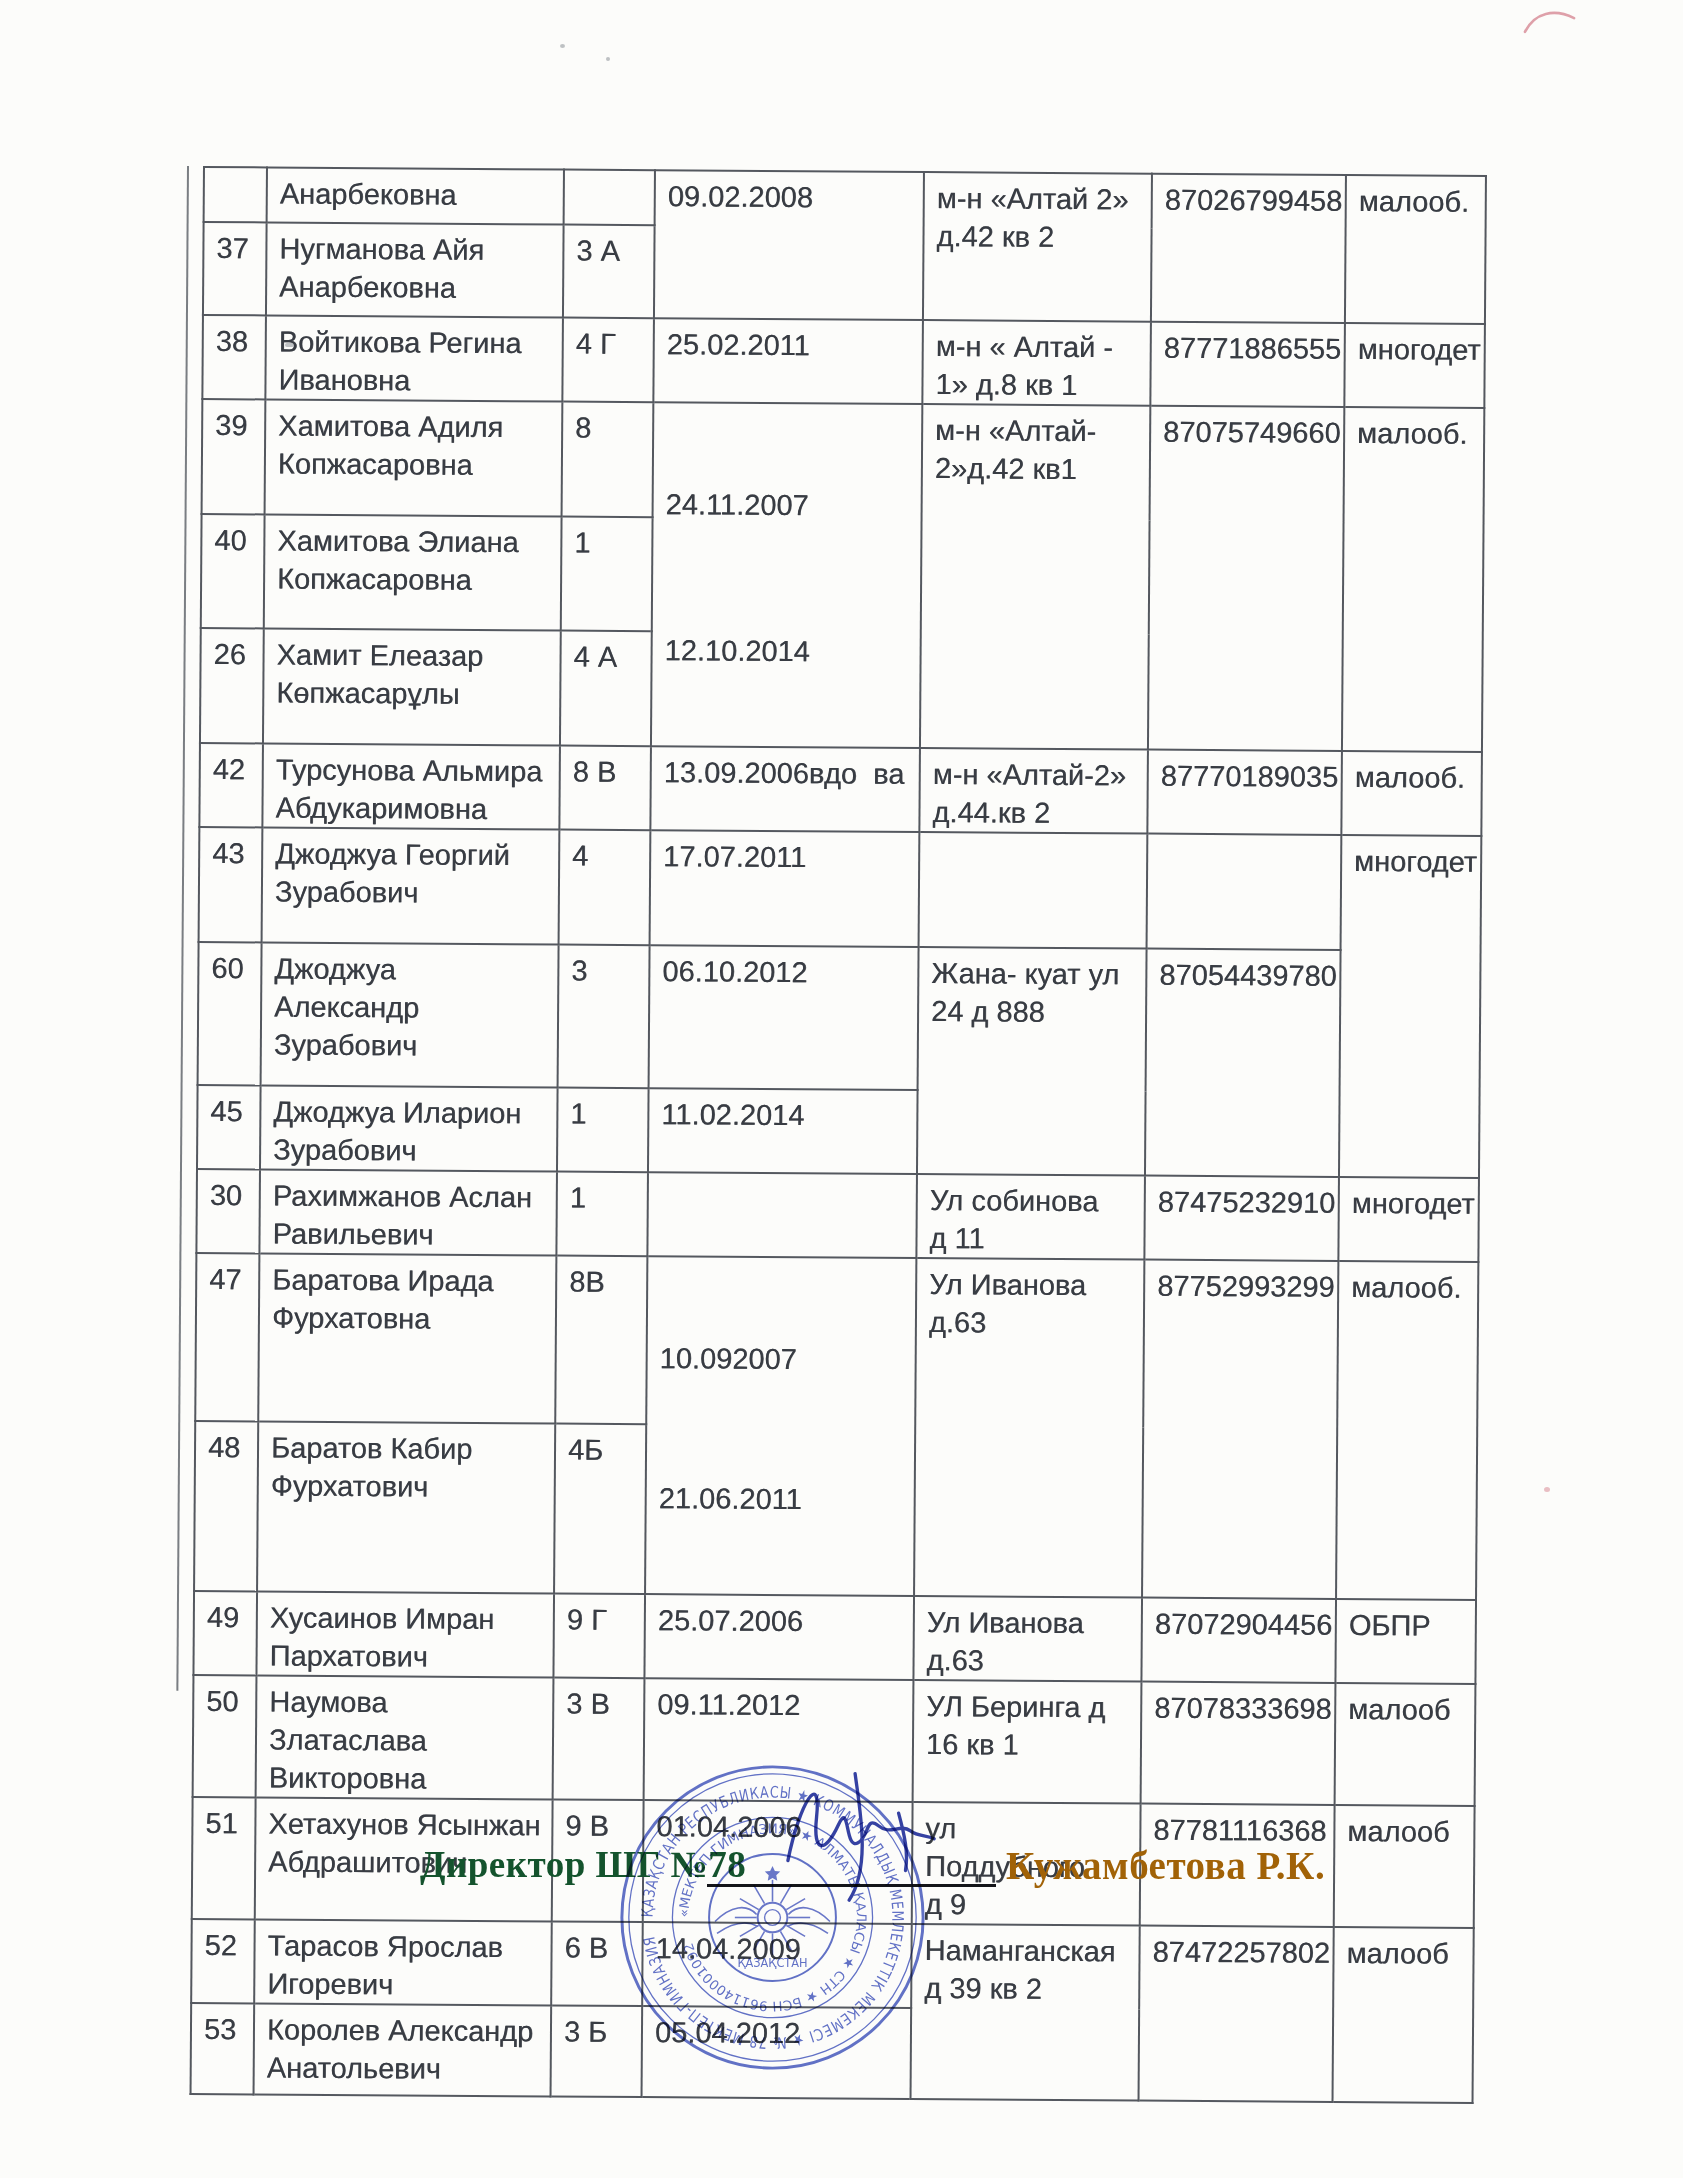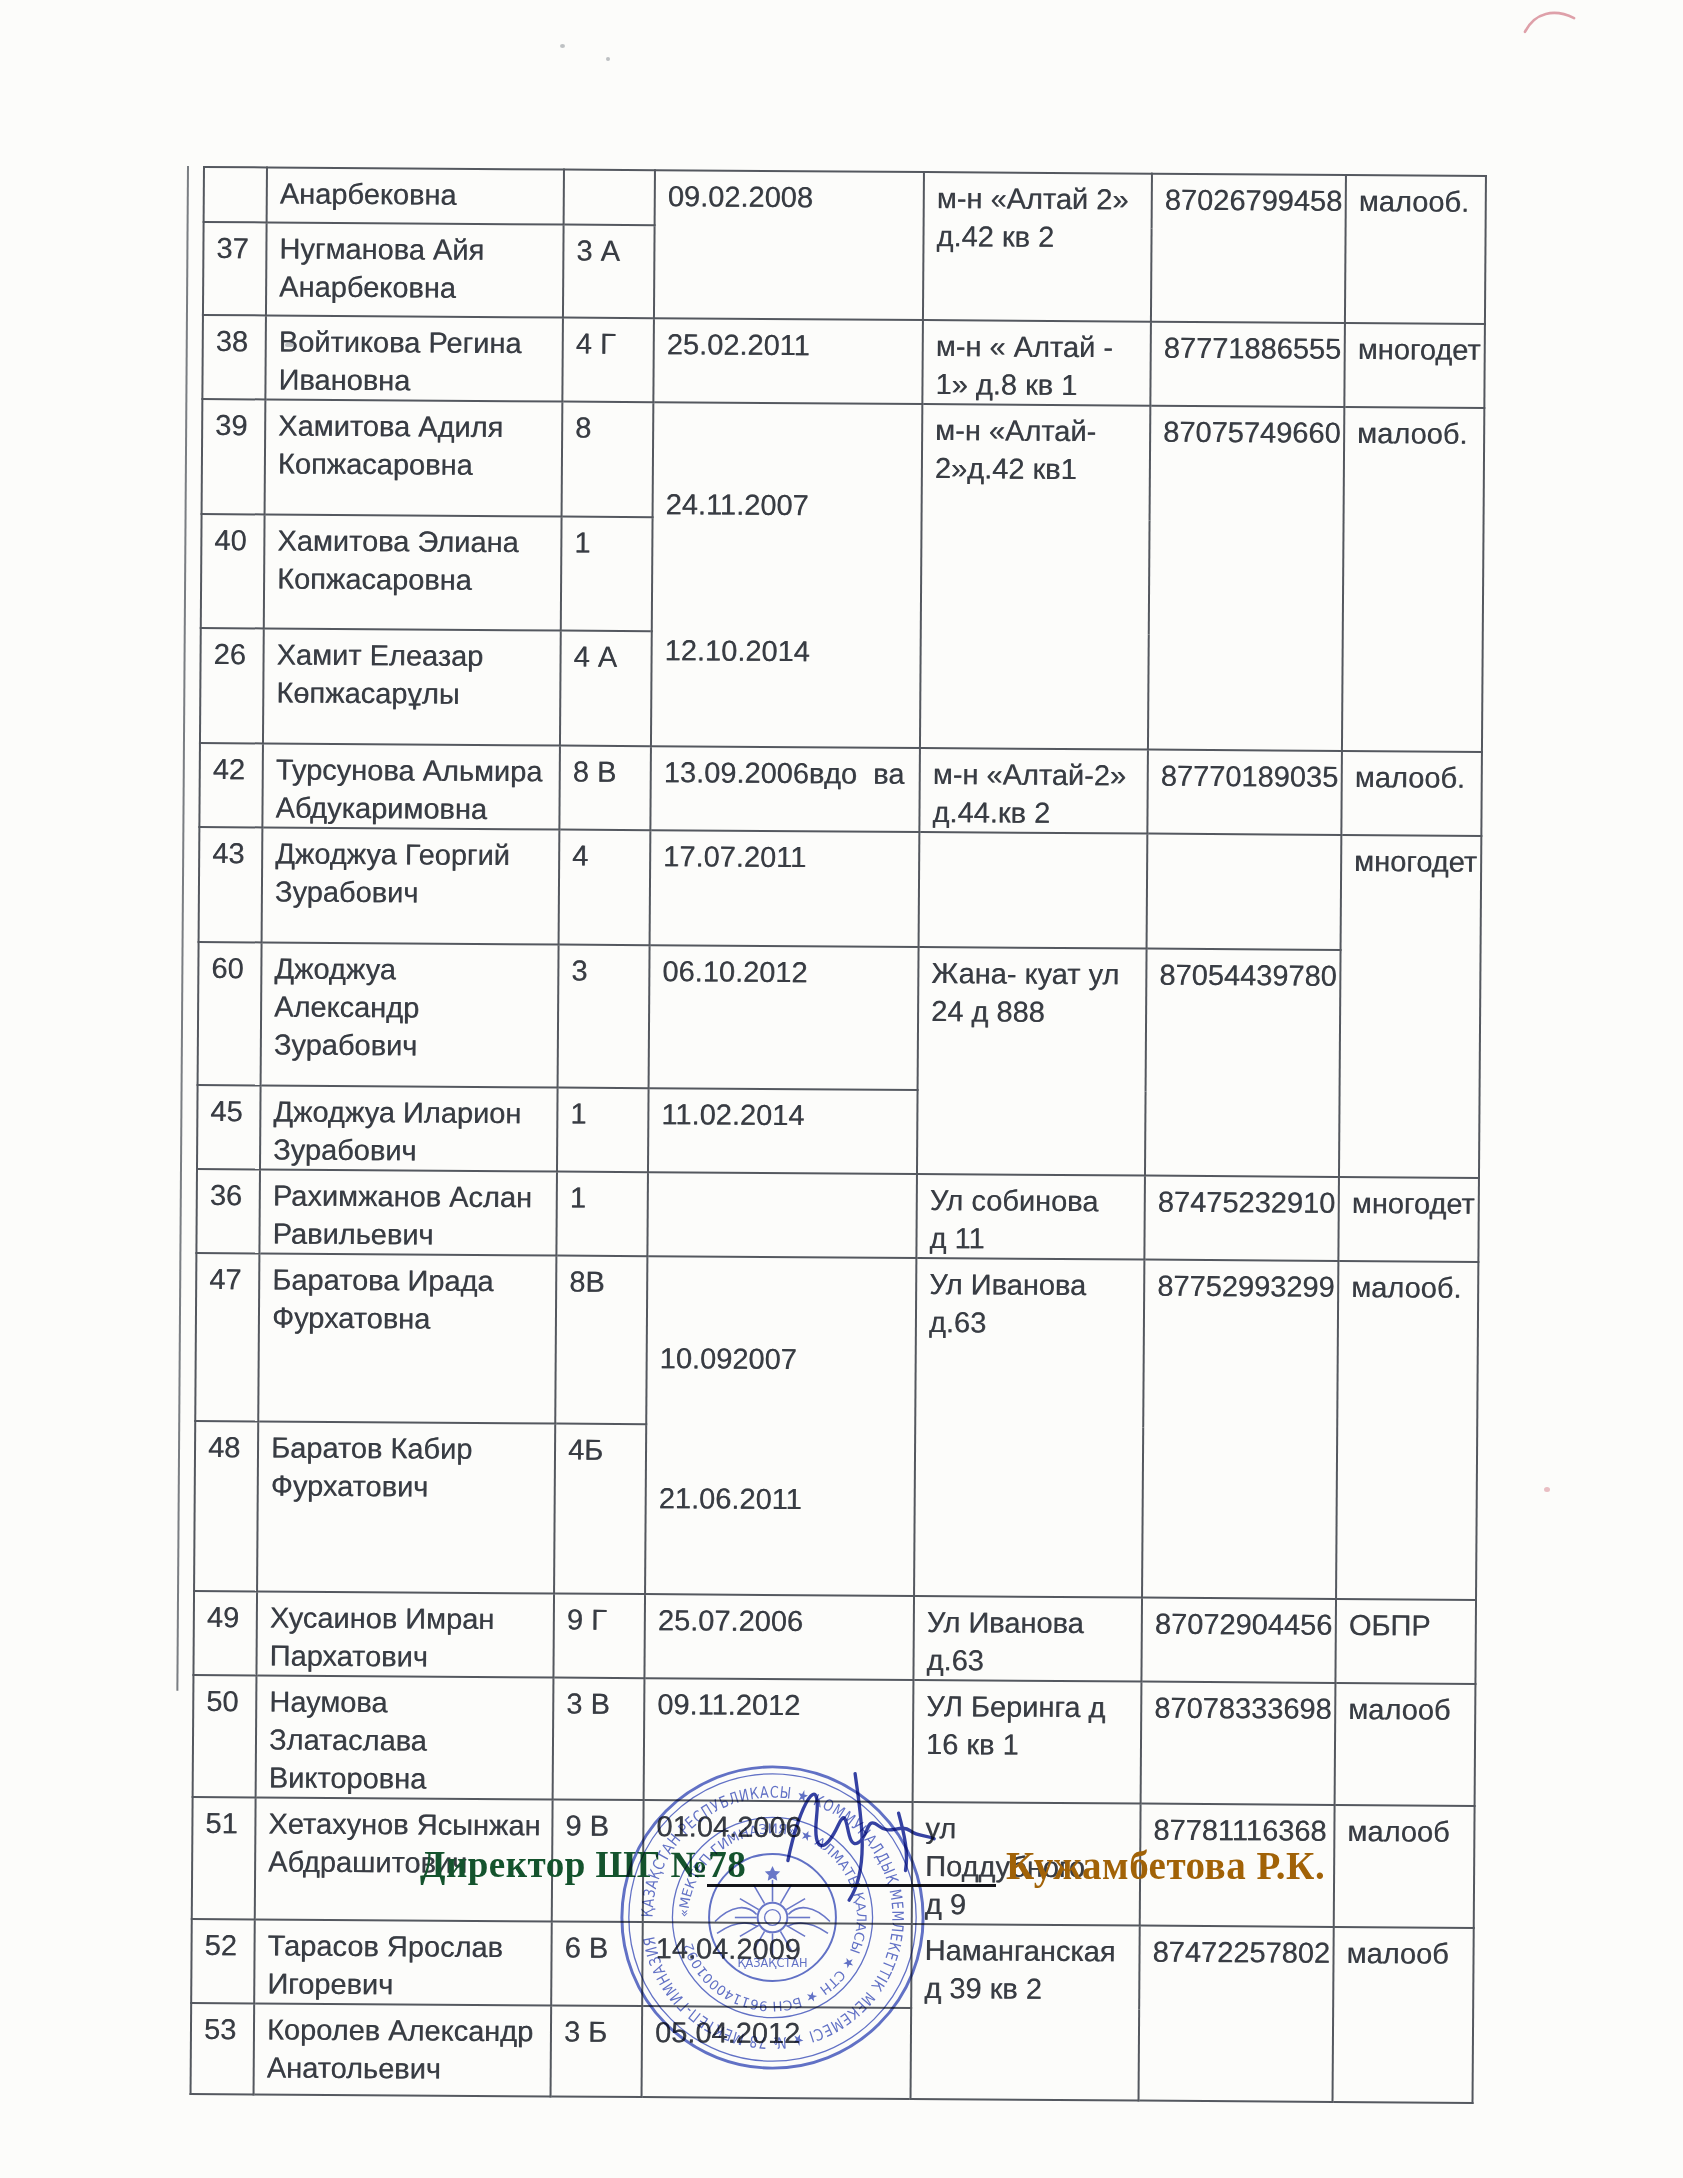--- a/index.html
+++ b/index.html
@@ -167,21 +167,21 @@
           <td class="c-ph" rowspan="2">87054439780</td>
         </tr>
         <tr style="height:75px">
           <td class="c-num">45</td>
           <td class="c-name">Джоджуа Иларион
 Зурабович</td>
           <td class="c-cls">1</td>
           <td class="c-date">11.02.2014</td>
         </tr>
         <tr style="height:79px">
-          <td class="c-num">36</td>
+          <td class="c-num">30</td>
           <td class="c-name">Рахимжанов Аслан
 Равильевич</td>
           <td class="c-cls">1</td>
           <td class="c-date"></td>
           <td class="c-addr">Ул собинова
 д 11</td>
           <td class="c-ph">87475232910</td>
           <td class="c-st">многодет</td>
         </tr>
         <tr style="height:75px">

